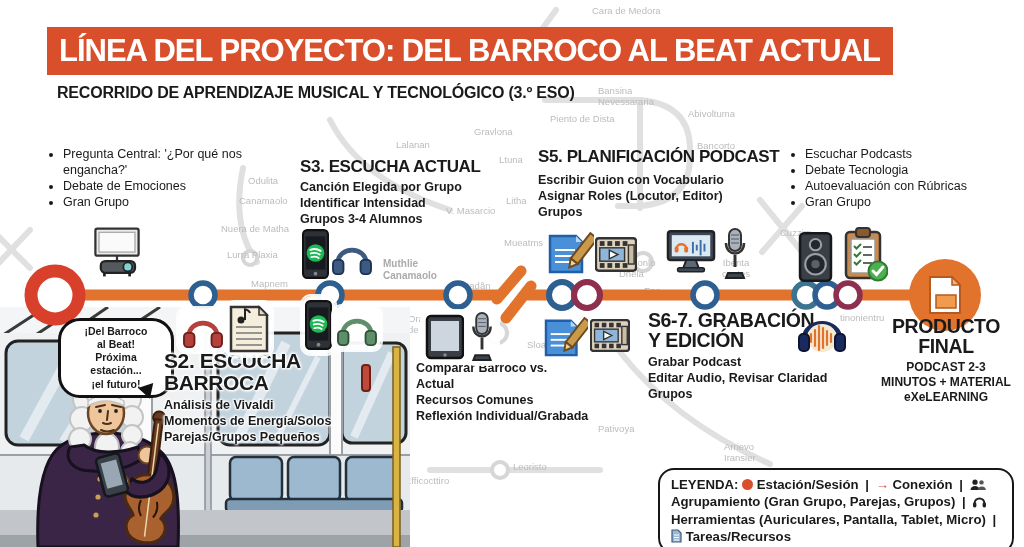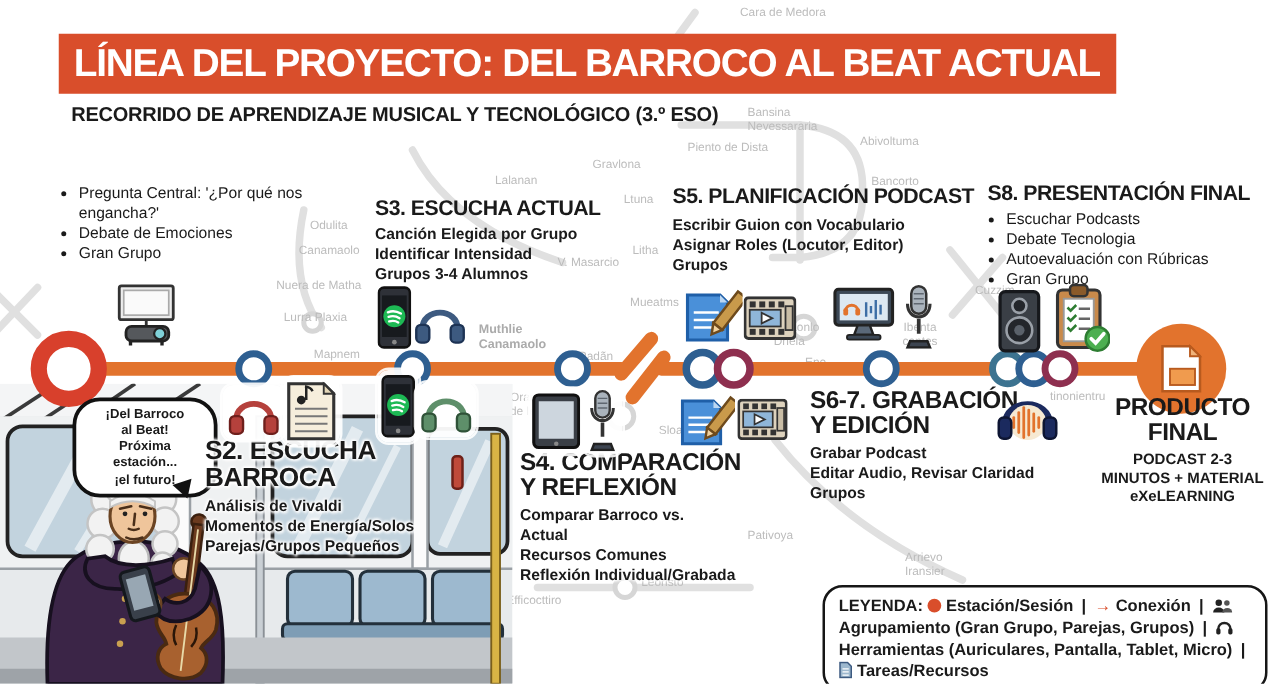--- a/index.html
+++ b/index.html
@@ -260,40 +260,37 @@
 </div>
 
 <div class="station abs" id="st-s5" style="left:538px;top:148px;width:260px">
   <h2>S5. PLANIFICACIÓN PODCAST</h2>
   <div class="body preline" style="margin-top:6px">Escribir Guion con Vocabulario
 Asignar Roles (Locutor, Editor)
 Grupos</div>
 </div>
 
 <div class="station abs" id="st-s8" style="left:790px;top:146px;width:225px">
-  <h2>S8. PRESENTACIÓN FINAL</h2>
   <ul class="body">
     <li>Escuchar Podcasts</li>
     <li>Debate Tecnologia</li>
     <li>Autoevaluación con Rúbricas</li>
     <li>Gran Grupo</li>
   </ul>
 </div>
 
 <div class="station abs big halo" id="st-s2" style="left:164px;top:350px;width:230px">
   <h2 class="preline" style="font-size:21px">S2. ESCUCHA
 BARROCA</h2>
   <div class="body preline">Análisis de Vivaldi
 Momentos de Energía/Solos
 Parejas/Grupos Pequeños</div>
 </div>
 
 <div class="station abs big halo" id="st-s4" style="left:416px;top:360px;width:180px">
-  <h2 class="preline">S4. COMPARACIÓN
-Y REFLEXIÓN</h2>
   <div class="body preline">Comparar Barroco vs.
 Actual
 Recursos Comunes
 Reflexión Individual/Grabada</div>
 </div>
 
 <div class="station abs big" id="st-s67" style="left:648px;top:310px;width:220px">
   <h2 class="preline">S6-7. GRABACIÓN
 Y EDICIÓN</h2>
   <div class="body preline">Grabar Podcast

